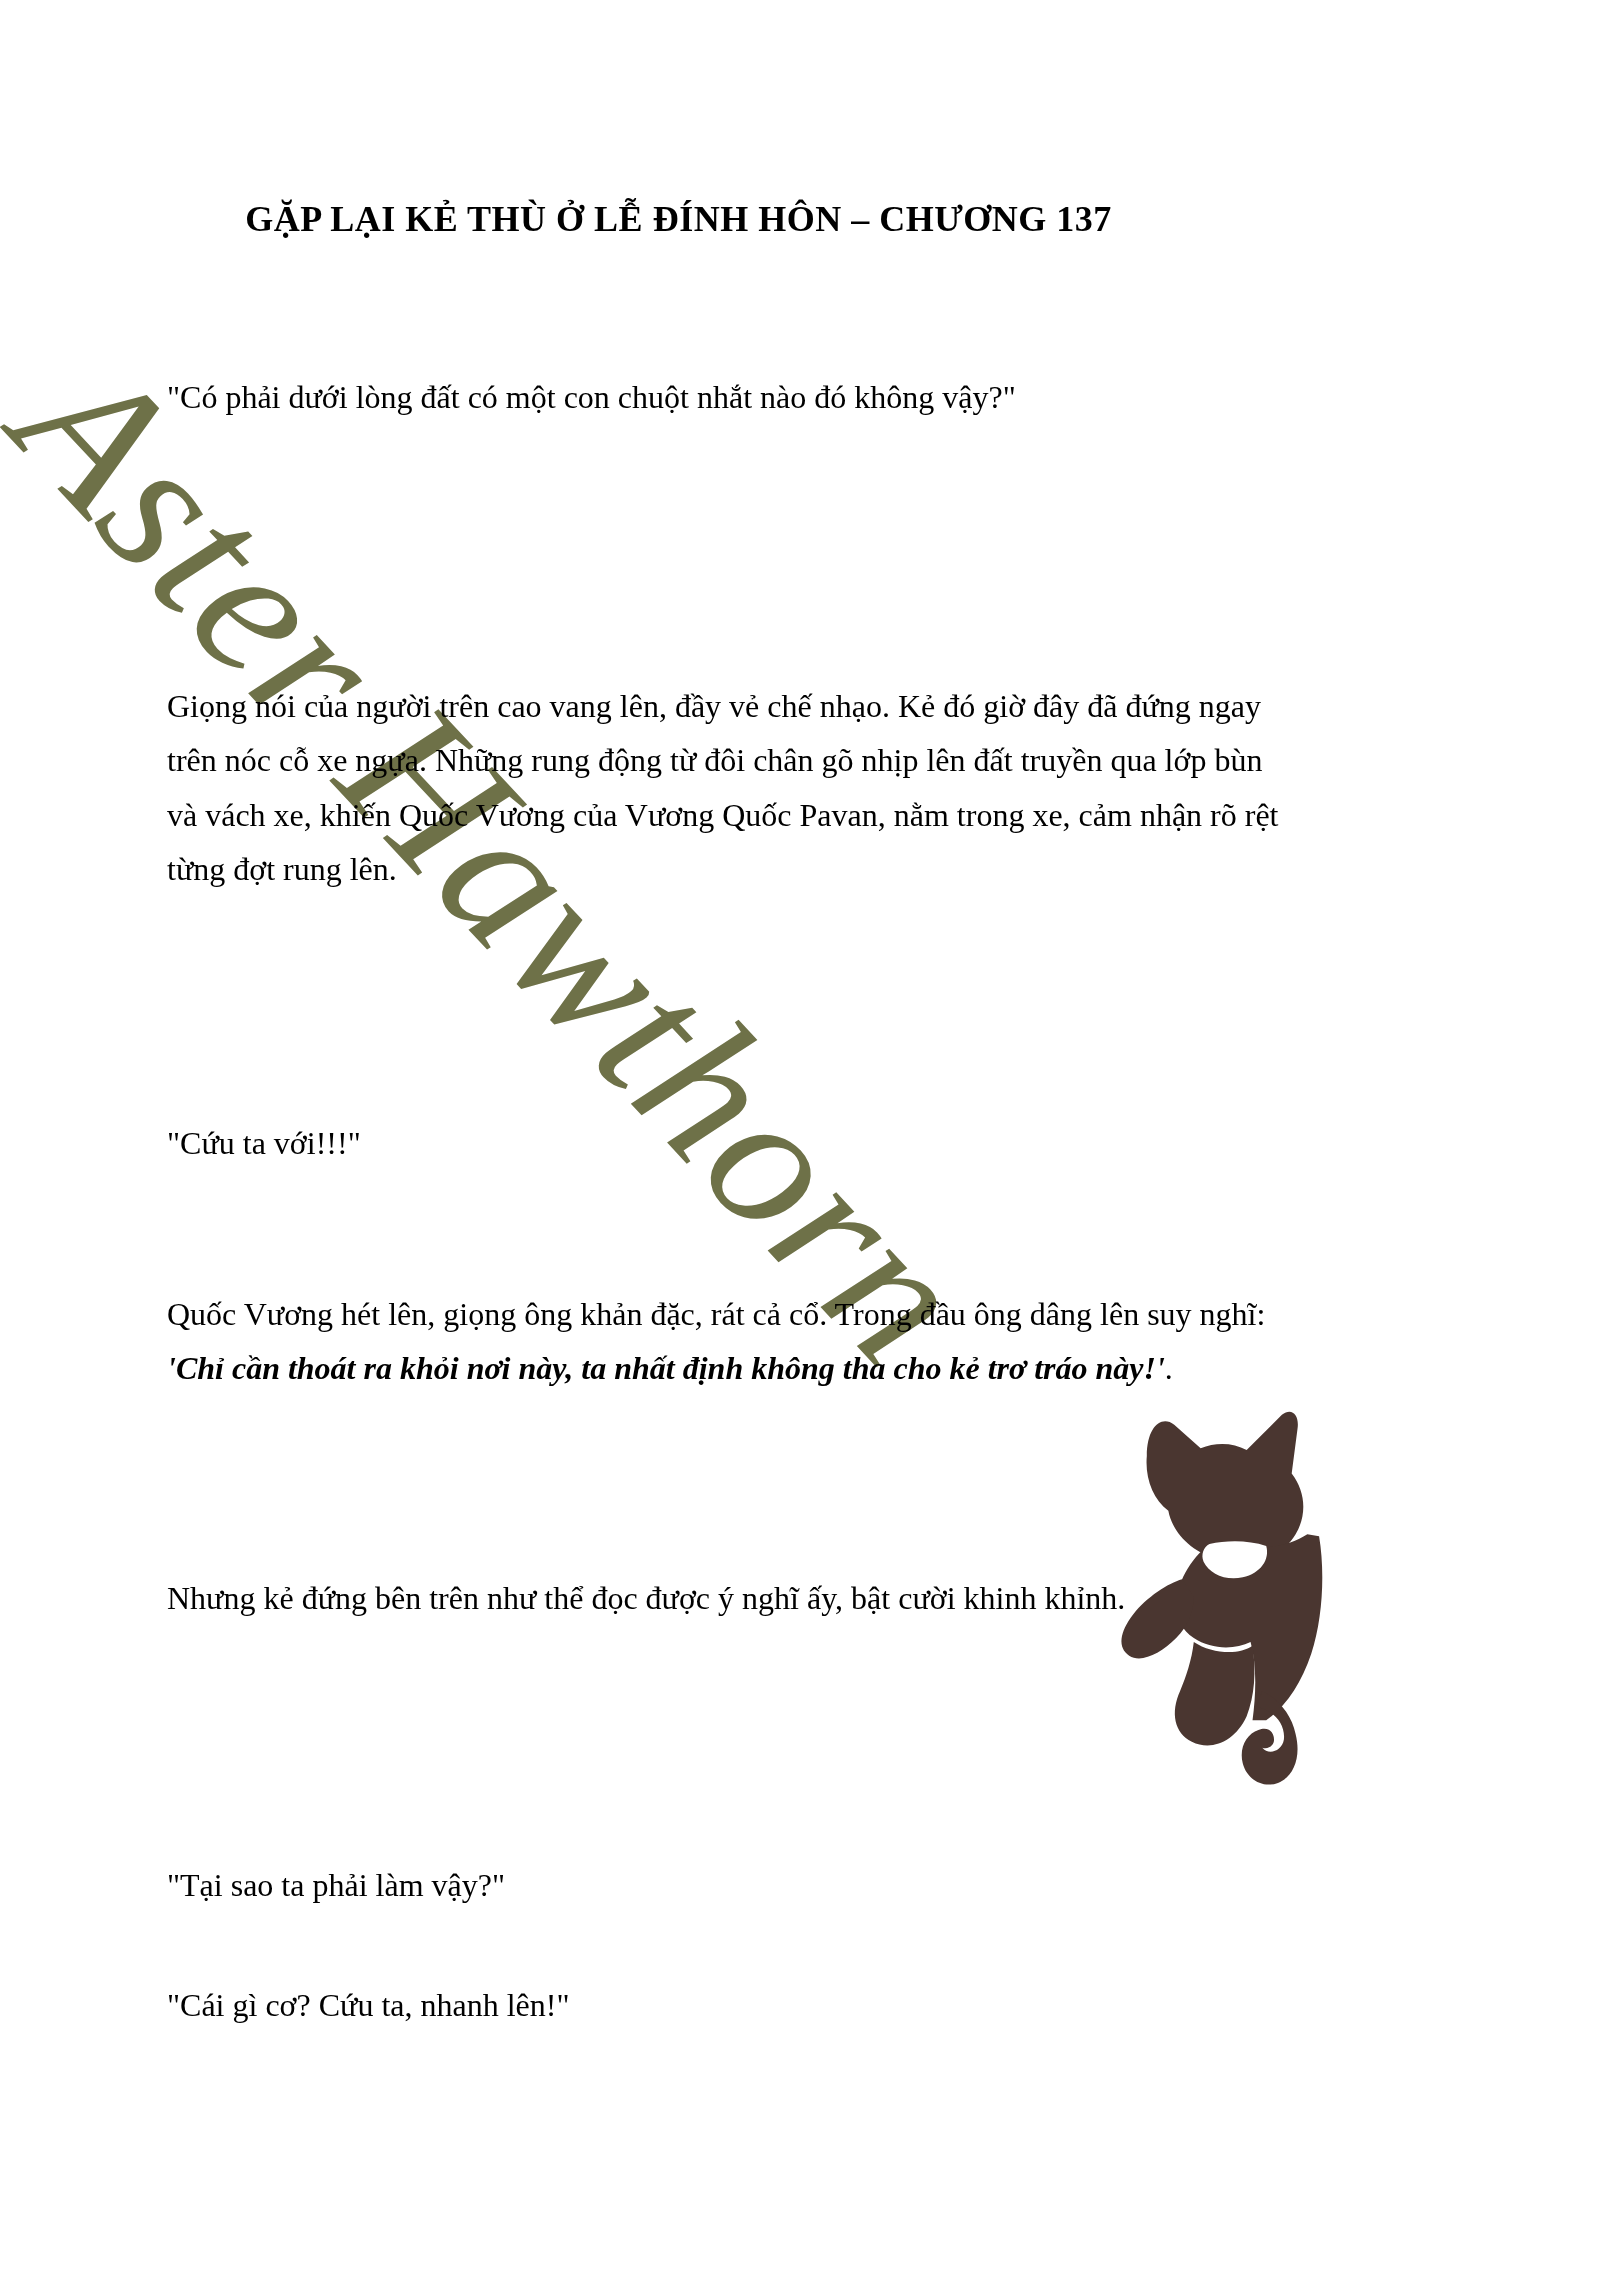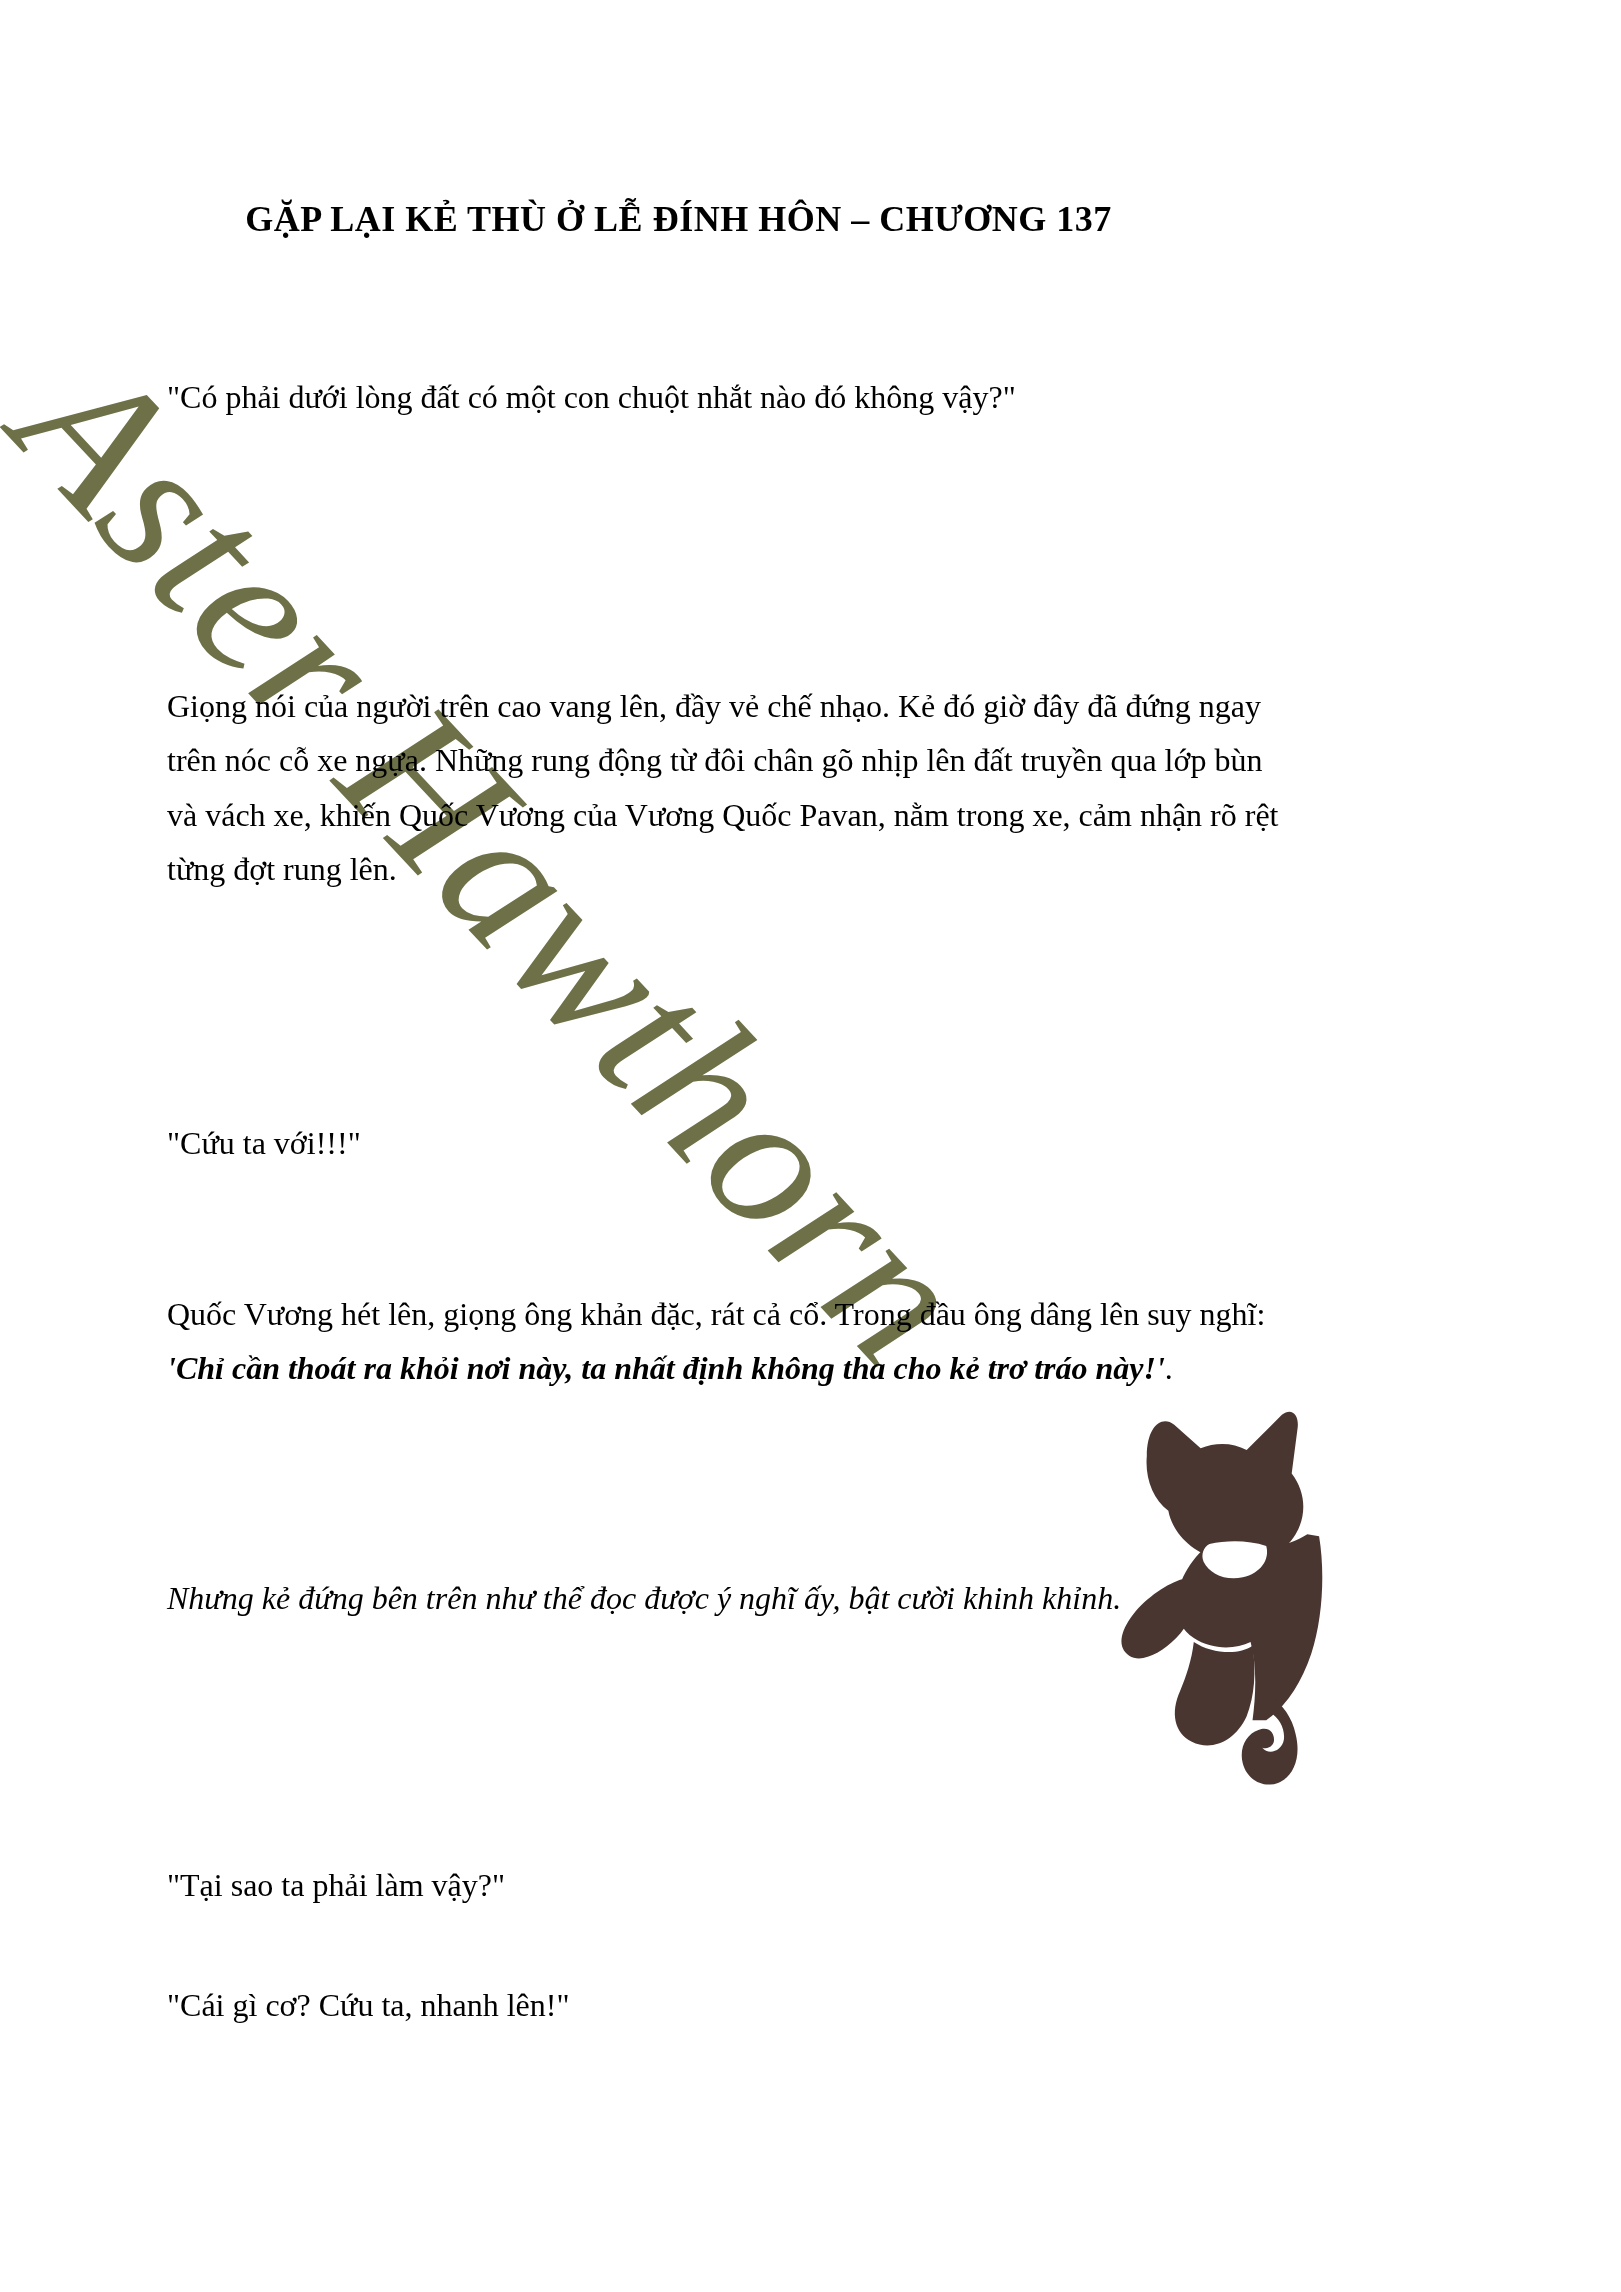--- a/index.html
+++ b/index.html
@@ -79,21 +79,21 @@
     left: 167px;
     width: 1117px;
     font-size: 32px;
     line-height: 1.70;
     text-align: left;
   }
   .p1 { top: 338px; }
   .p2 { top: 647px; }
   .p3 { top: 1084px; }
   .p4 { top: 1255px; }
-  .p5 { top: 1539px; font-style: italic; }
+  .p5 { top: 1539px; }
   .p6 { top: 1826px; }
   .p7 { top: 1946px; }
 
   .italic-thought {
     font-style: italic;
     font-weight: bold;
   }
 </style>
 </head>
 <body>

